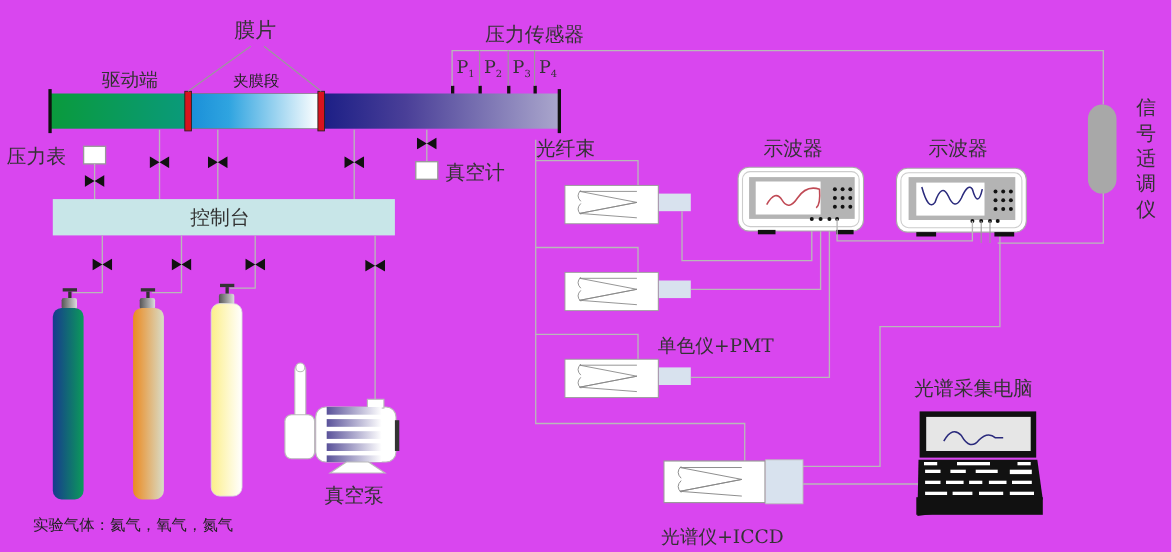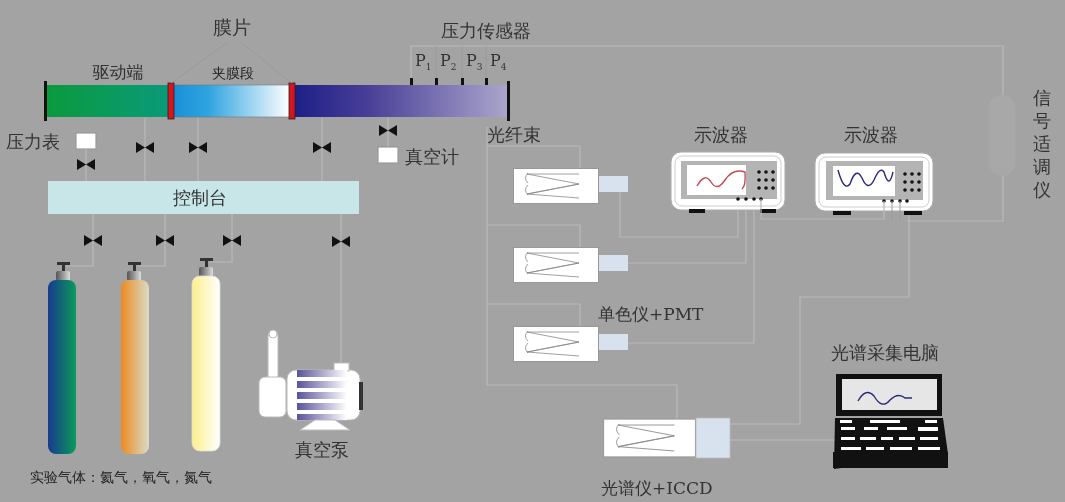--- a/index.html
+++ b/index.html
@@ -1,16 +1,16 @@
 <!DOCTYPE html>
 <html><head>
 <meta charset="utf-8">
 <style>
   html,body{margin:0;padding:0;background:#fdfdfd;}
-  #stage{position:relative;width:1065px;height:502px;overflow:hidden;background:#a3a3a3;}
+  #stage{position:relative;width:1065px;height:502px;overflow:hidden;background:#d946ef;}
   svg{position:absolute;left:0;top:0;}
   .lbl{font-family:"DejaVu Serif","Liberation Serif",serif;fill:#333;}
   .lbl-sans{font-family:"DejaVu Sans","Liberation Sans",sans-serif;fill:#222;}
   .wire{stroke:#b9b9b9;stroke-width:1.2;fill:none;}
   .thin{stroke:#9a9a9a;stroke-width:1;fill:none;}
 </style>
 </head>
 <body>
 
 <div id="stage">

